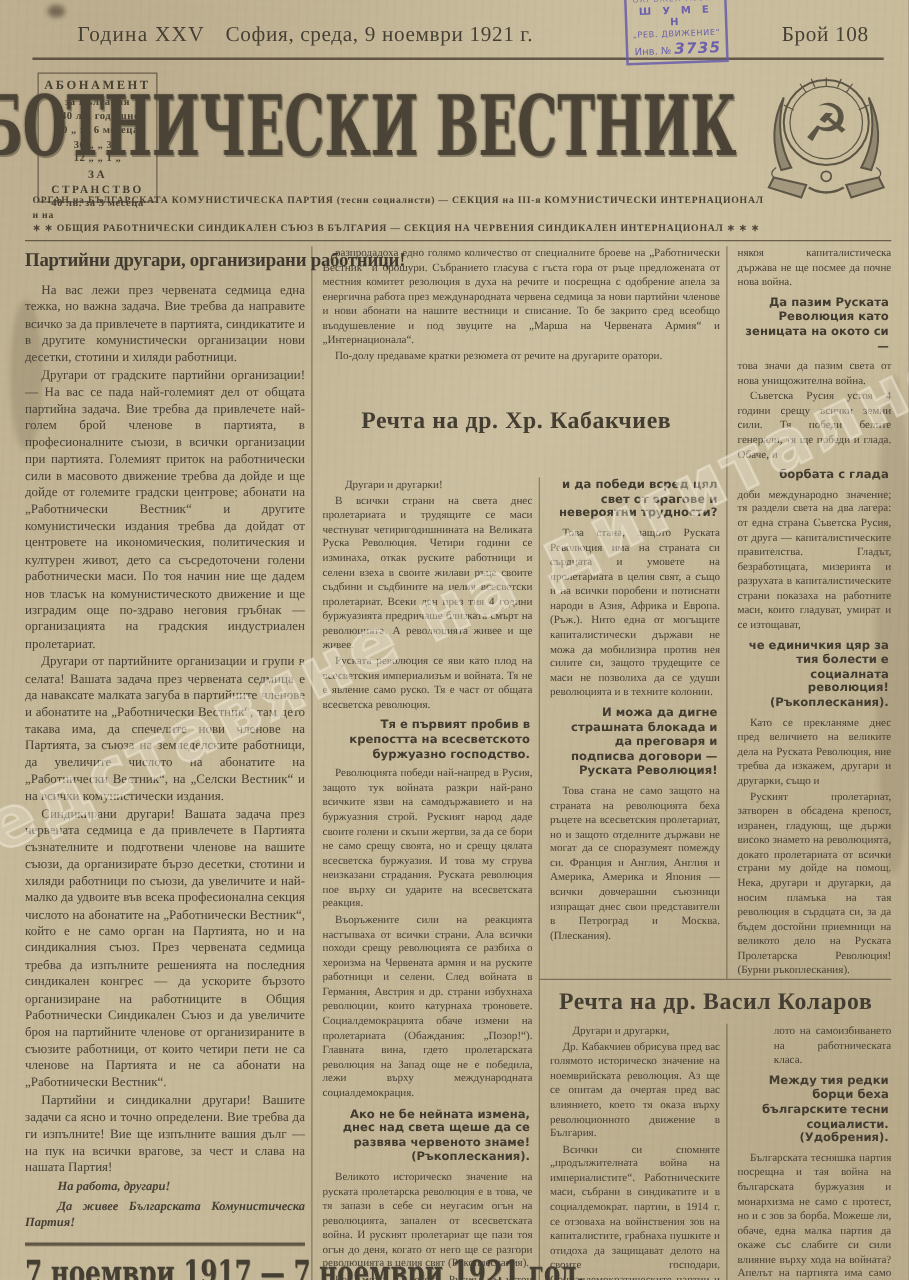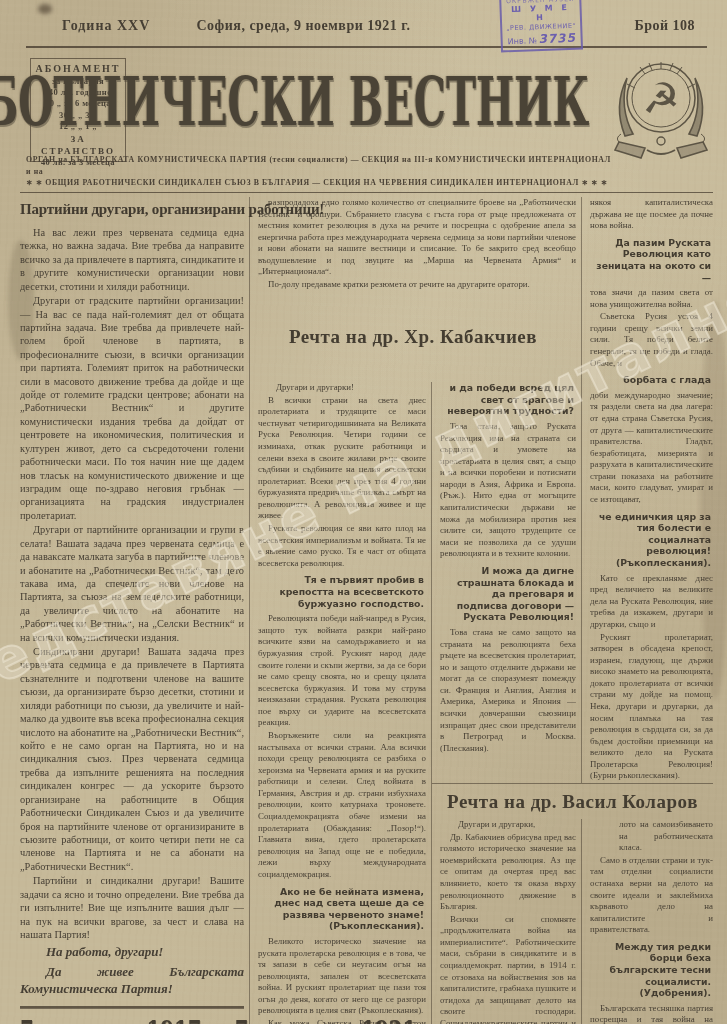--- a/index.html
+++ b/index.html
@@ -18,21 +18,21 @@
   }
   .grain {
     position:absolute; inset:0; pointer-events:none; opacity:.5;
     background:
       repeating-linear-gradient(92deg, rgba(90,75,50,.035) 0 2px, transparent 2px 7px),
       repeating-linear-gradient(2deg, rgba(255,250,230,.03) 0 3px, transparent 3px 9px);
   }
   .spot { position:absolute; border-radius:50%; filter:blur(2px); pointer-events:none; }
 
   
-  .topbar { position:absolute; top:16px; left:0; width:100%; height:26px; font-size:14px; font-weight:bold; }
+  .topbar { position:absolute; top:16px; left:0; width:100%; height:26px; font-size:17px; font-weight:normal; }
   .topbar .yr   { position:absolute; left:62px;  top:2px; letter-spacing:1px; }
   .topbar .dt   { position:absolute; left:0; right:120px; text-align:center; top:2px; letter-spacing:.5px; }
   .topbar .iss  { position:absolute; right:32px; top:2px; letter-spacing:.5px; }
   .toprule { position:absolute; top:46px; left:26px; right:20px; border-top:2px solid rgba(64,54,42,.75); }
 
   
   .stamp {
     position:absolute; top:-10px; left:500px; width:82px; padding:4px 3px 3px;
     border:2px solid rgba(104,92,170,.85); color:#6b5fae;
     font-family:"DejaVu Sans", sans-serif; text-align:center;
@@ -103,21 +103,21 @@
   }
   .b1 { font-size:10.4px; line-height:1.29; text-align:justify; }
   .b1 p { text-indent:13px; margin-bottom:1px; }
   .b2 { font-size:8.9px; line-height:1.3; text-align:justify; }
   .b2 p { text-indent:10px; margin-bottom:1px; }
   .salute { text-indent:18px !important; }
   .sub { font-family:"DejaVu Sans", sans-serif; font-weight:bold; font-size:9.3px; line-height:1.25;
          text-align:right; margin:5px 2px 4px; text-indent:0 !important; color:#433c30; }
   .speechhead { font-size:19px; font-weight:bold; text-align:center; padding:7px 0 6px;
                 letter-spacing:.5px; color:#443d31; white-space:nowrap; }
-  .slog { font-style:italic; font-weight:bold; font-size:13px; text-indent:26px; margin-top:3px; }
+  .slog { font-style:italic; font-weight:bold; font-size:10px; text-indent:26px; margin-top:3px; }
 
   .divider { margin:8px 0 6px; border-top:2.5px solid rgba(64,54,42,.75); border-bottom:1px solid rgba(64,54,42,.6); height:3px; }
   .novhead { font-family:"DejaVu Serif", serif; font-weight:bold; font-size:20.5px; white-space:nowrap;
              transform:scaleY(1.3) scaleX(.96); transform-origin:left; margin:8px 0 10px; color:#453e32;
              text-shadow:.5px .5px 0 rgba(70,62,48,.5); }
 </style>
 </head>
 <body>
 
 <div class="page">
@@ -248,18 +248,17 @@
     <div class="a-kolhead vr speechhead">Речта на др. Васил Коларов</div>
 
     <div class="a-c3bot b2 vr">
       <p class="salute">Другари и другарки,</p>
       <p>Др. Кабакчиев обрисува пред вас голямото историческо значение на ноемврийската революция. Аз ще се опитам да очертая пред вас влиянието, което тя оказа върху революционното движение в България.</p>
       <p>Всички си спомняте „продължителната война на империалистите“. Работническите маси, събрани в синдикатите и в социалдемократ. партии, в 1914 г. се отзоваха на войнствения зов на капиталистите, грабнаха пушките и отидоха да защищават делото на своите господари. Социалдемократическите партии и синдикалната бюрокрация с к л ю ч и х а граждански мир с капиталистите и благословиха де-</p>
     </div>
 
     <div class="a-c4bot b2 vr">
       <p style="text-indent:0;margin-left:29px;">лото на самоизбиването на работническата класа.</p>
-      <p>Само в отделни страни и тук-там отделни социалисти останаха верни на делото на своите идеали и заклеймиха кървавото дело на капиталистите и правителствата.</p>
       <div class="sub">Между тия редки борци беха българските тесни социалисти. (Удобрения).</div>
       <p>Българската тесняшка партия посрещна и тая война на българската буржуазия и монархизма не само с протест, но и с зов за борба. Можеше ли, обаче, една малка партия да окаже със слабите си сили влияние върху хода на войната? Апелът на партията има само един практически резултат: Срещу представителите на партията бе повдигнато углавно преследване за подстрекателство спрямо войната, срещу военното</p>
     </div>
   </div>
 </div>
 
 </body></html>

